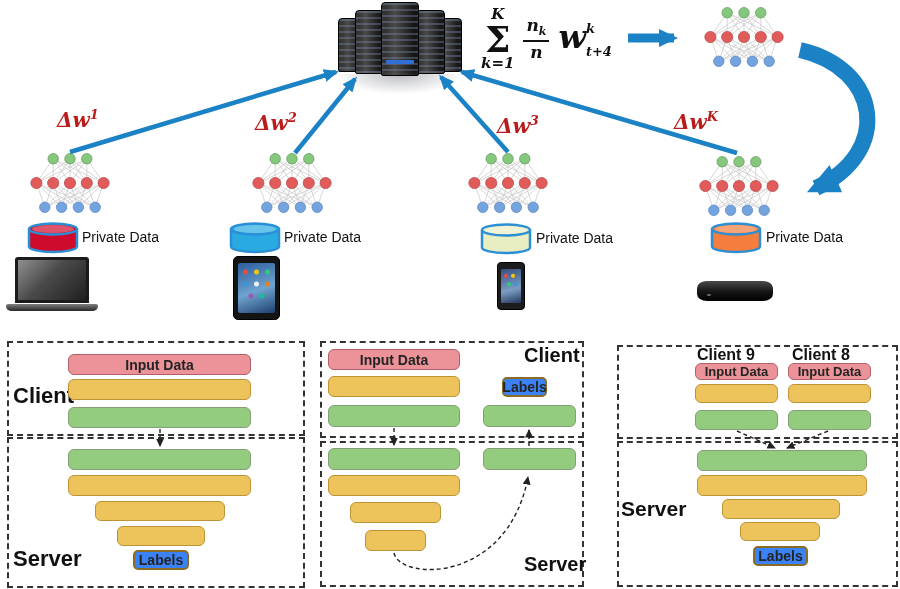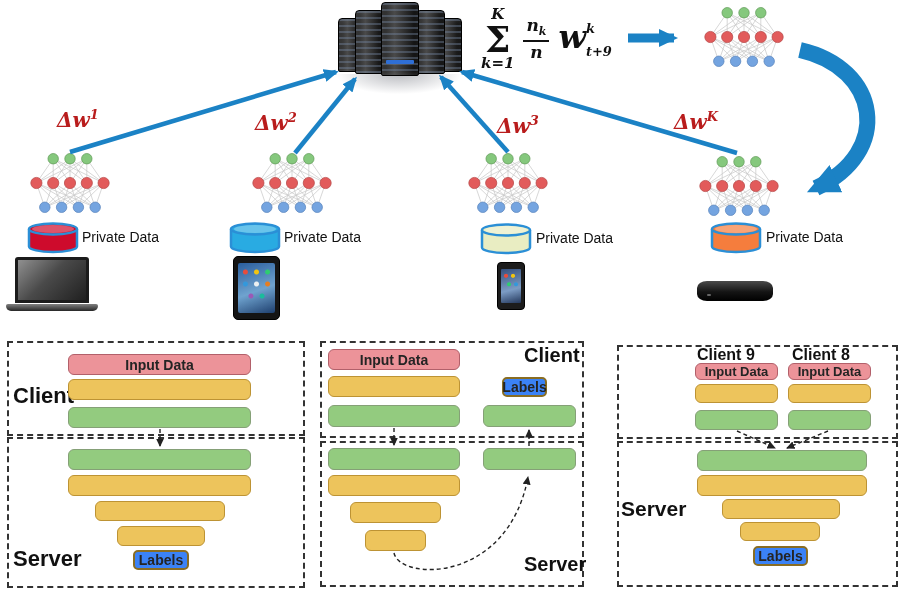--- a/index.html
+++ b/index.html
@@ -175,21 +175,21 @@
     </div>
     <div class="frac">
       <div class="frac-num"><span>n</span><sub class="n-sub">k</sub></div>
       <div class="frac-bar"></div>
       <div class="frac-den">n</div>
     </div>
     <div class="w-term">
       <span class="w-base">w</span>
       <span class="w-scripts">
         <span>k</span>
-        <span>t+9</span>
+        <span>t+4</span>
       </span>
     </div>
   </div>
 
   <svg class="nn" viewBox="0 0 90 70" style="left:28px;top:150px;">
       <use href="#nn-g"></use>
     </svg>
   <svg class="nn" viewBox="0 0 90 70" style="left:250px;top:150px;">
       <use href="#nn-g"></use>
     </svg>

